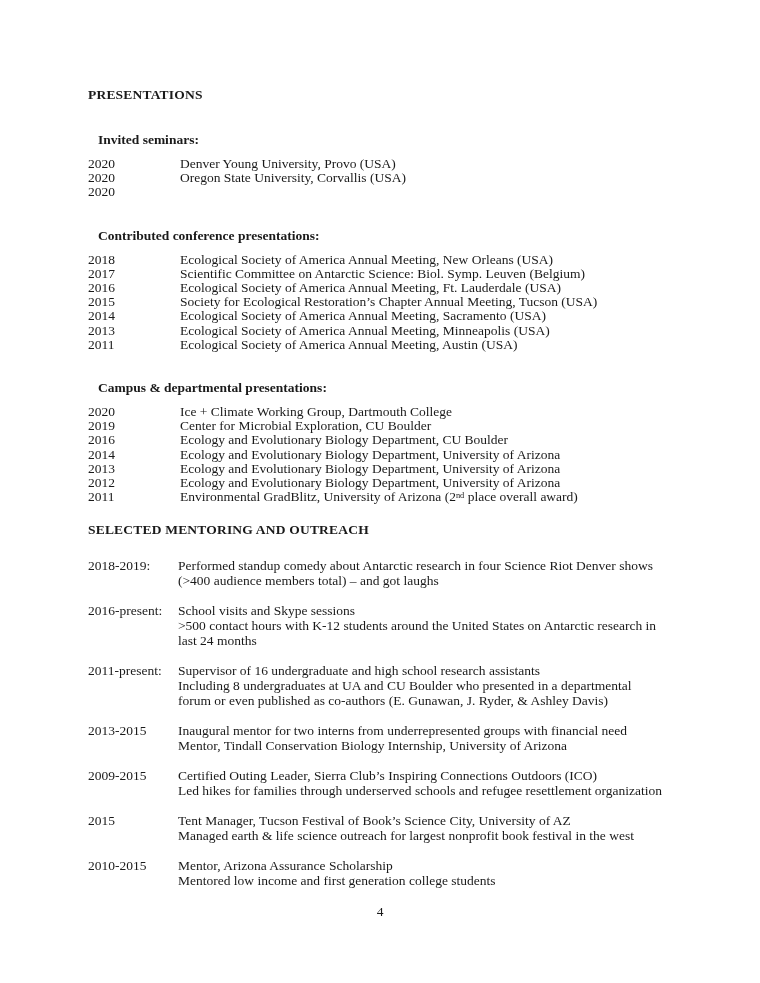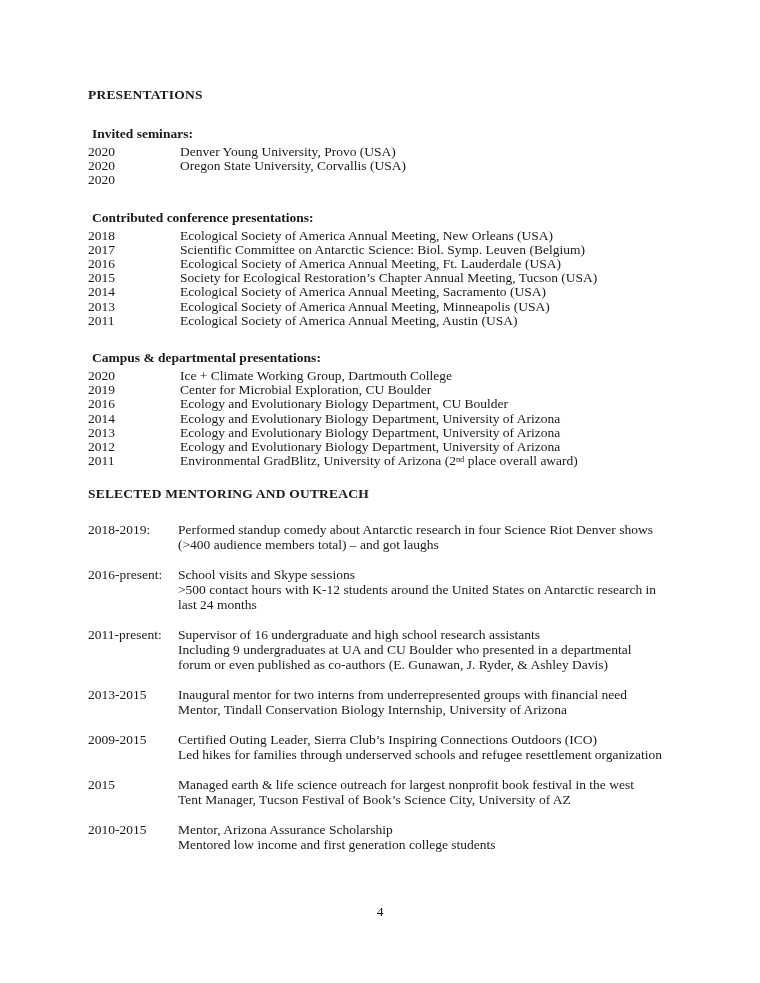--- a/index.html
+++ b/index.html
@@ -27,21 +27,21 @@
     font-weight: bold;
     font-size: 13.5px;
     line-height: 14px;
     letter-spacing: 0.2px;
     margin: 0;
   }
   .sub-heading {
     font-weight: bold;
     font-size: 13.5px;
     line-height: 14px;
-    margin: 4px;
+    margin: 10px;
   }
   .gap-lg { height: 21px; }
   .gap-md { height: 19px; }
 
   
   .pres-row {
     display: flex;
     font-size: 13.5px;
     line-height: 14.2px;
     white-space: nowrap;
@@ -203,21 +203,21 @@
         <span class="ln">School visits and Skype sessions</span>
         <span class="ln">&gt;500 contact hours with K-12 students around the United States on Antarctic research in</span>
         <span class="ln">last 24 months</span>
       </span>
     </div>
 
     <div class="mentor-row">
       <span class="date">2011-present:</span>
       <span class="body">
         <span class="ln">Supervisor of 16 undergraduate and high school research assistants</span>
-        <span class="ln">Including 9 undergraduates at UA and CU Boulder who presented in a departmental</span>
+        <span class="ln">Including 8 undergraduates at UA and CU Boulder who presented in a departmental</span>
         <span class="ln">forum or even published as co-authors (E. Gunawan, J. Ryder, &amp; Ashley Davis)</span>
       </span>
     </div>
 
     <div class="mentor-row">
       <span class="date">2013-2015</span>
       <span class="body">
         <span class="ln">Inaugural mentor for two interns from underrepresented groups with financial need</span>
         <span class="ln">Mentor, Tindall Conservation Biology Internship, University of Arizona</span>
       </span>
@@ -227,22 +227,22 @@
       <span class="date">2009-2015</span>
       <span class="body">
         <span class="ln">Certified Outing Leader, Sierra Club’s Inspiring Connections Outdoors (ICO)</span>
         <span class="ln">Led hikes for families through underserved schools and refugee resettlement organization</span>
       </span>
     </div>
 
     <div class="mentor-row">
       <span class="date">2015</span>
       <span class="body">
+        <span class="ln">Tent Manager, Tucson Festival of Book’s Science City, University of AZ</span>
         <span class="ln">Managed earth &amp; life science outreach for largest nonprofit book festival in the west</span>
-        <span class="ln">Tent Manager, Tucson Festival of Book’s Science City, University of AZ</span>
       </span>
     </div>
 
     <div class="mentor-row">
       <span class="date">2010-2015</span>
       <span class="body">
         <span class="ln">Mentor, Arizona Assurance Scholarship</span>
         <span class="ln">Mentored low income and first generation college students</span>
       </span>
     </div>

